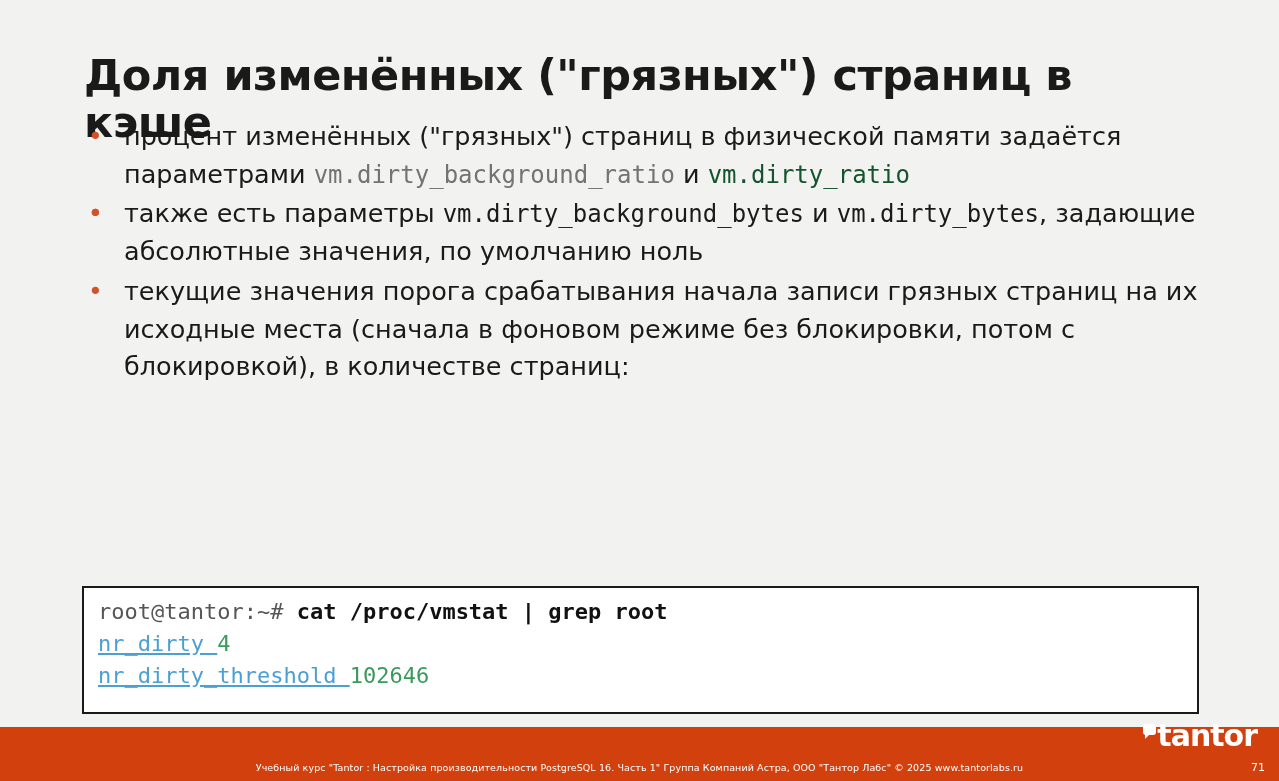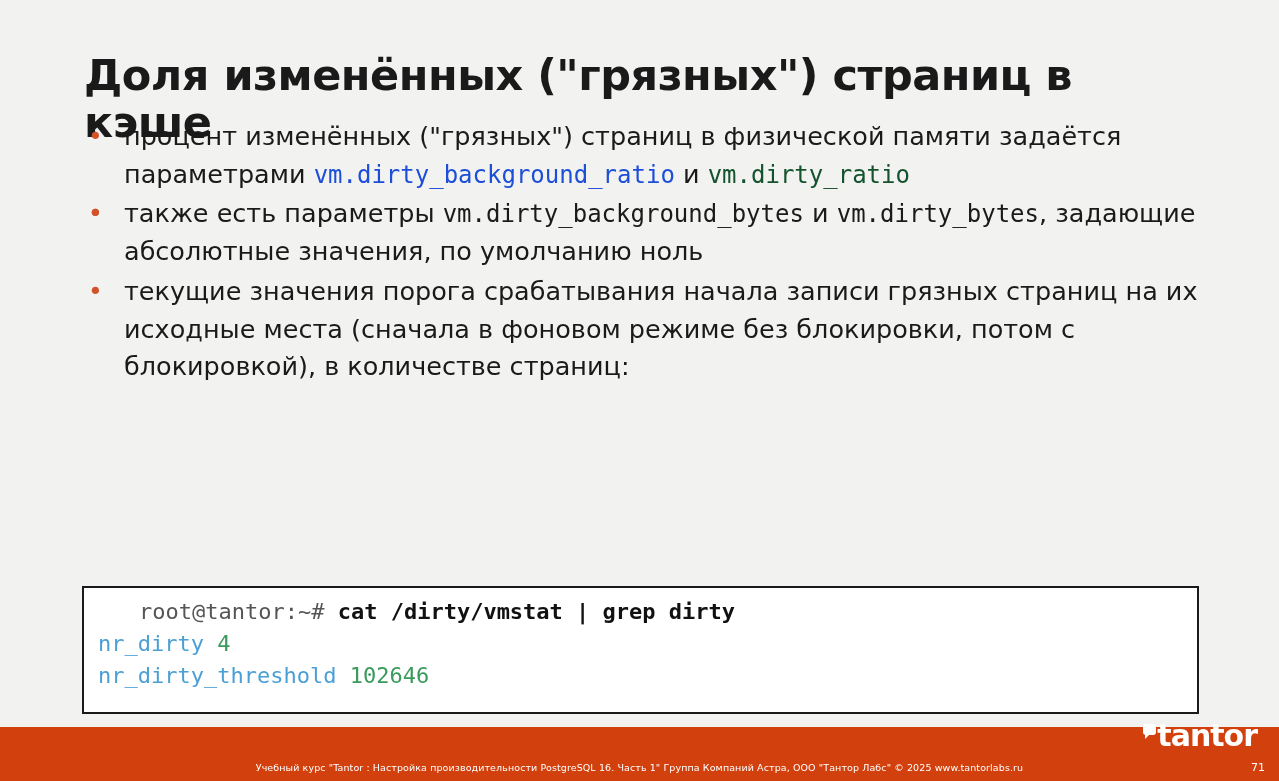--- a/index.html
+++ b/index.html
@@ -51,43 +51,43 @@
     top: 0px;
     color: #d2532a;
     font-size: 25px;
     line-height: 1.48;
   }
   .mono {
     font-family: "DejaVu Sans Mono", "Liberation Mono", monospace;
     font-size: 24px;
   }
   .blue {
-    color: #1d4ed8;
+    color: #737373;
   }
   .green {
     color: #14532d;
   }
   .console {
     position: absolute;
     left: 82px;
     top: 586px;
     width: 1117px;
     height: 128px;
     border: 2px solid #1a1a1a;
     background: #ffffff;
     box-sizing: border-box;
     padding: 8px 14px;
     font-family: "DejaVu Sans Mono", "Liberation Mono", monospace;
     font-size: 22px;
     line-height: 1.45;
     overflow: hidden;
   }
-  .c-prompt { color: #555555; margin-left: 41px; }
+  .c-prompt { color: #555555; }
   .c-cmd { color: #111111; font-weight: bold; }
-  .c-key { color: #4a9fd4; }
+  .c-key { color: #4a9fd4; text-decoration: underline; }
   .c-val { color: #3a9a5c; }
   .footerbar {
     position: absolute;
     left: 0;
     bottom: 0;
     width: 1279px;
     height: 54px;
     background: #d2400d;
   }
   .footer-text {
@@ -162,21 +162,21 @@
       </span>
     </div>
 
     <div class="bullet">
       <span class="dot">•</span>
       <span>текущие значения порога срабатывания начала записи грязных страниц на их исходные места (сначала в фоновом режиме без блокировки, потом с блокировкой), в количестве страниц:</span>
     </div>
   </div>
 
   <div class="console">
-    <div><span class="c-prompt">root@tantor:~# </span><span class="c-cmd">cat /dirty/vmstat | grep dirty</span></div>
+    <div><span class="c-prompt">root@tantor:~# </span><span class="c-cmd">cat /proc/vmstat | grep root</span></div>
     <div><span class="c-key">nr_dirty </span><span class="c-val">4</span></div>
     <div><span class="c-key">nr_dirty_threshold </span><span class="c-val">102646</span></div>
   </div>
 
   <div class="footerbar">
     <div class="logo"><span class="bubble"></span><span>tantor</span></div>
     <div class="footer-text">Учебный курс "Tantor : Настройка производительности PostgreSQL 16. Часть 1" Группа Компаний Астра, ООО "Тантор Лабс" © 2025  www.tantorlabs.ru</div>
     <div class="page-num">71</div>
   </div>
 

